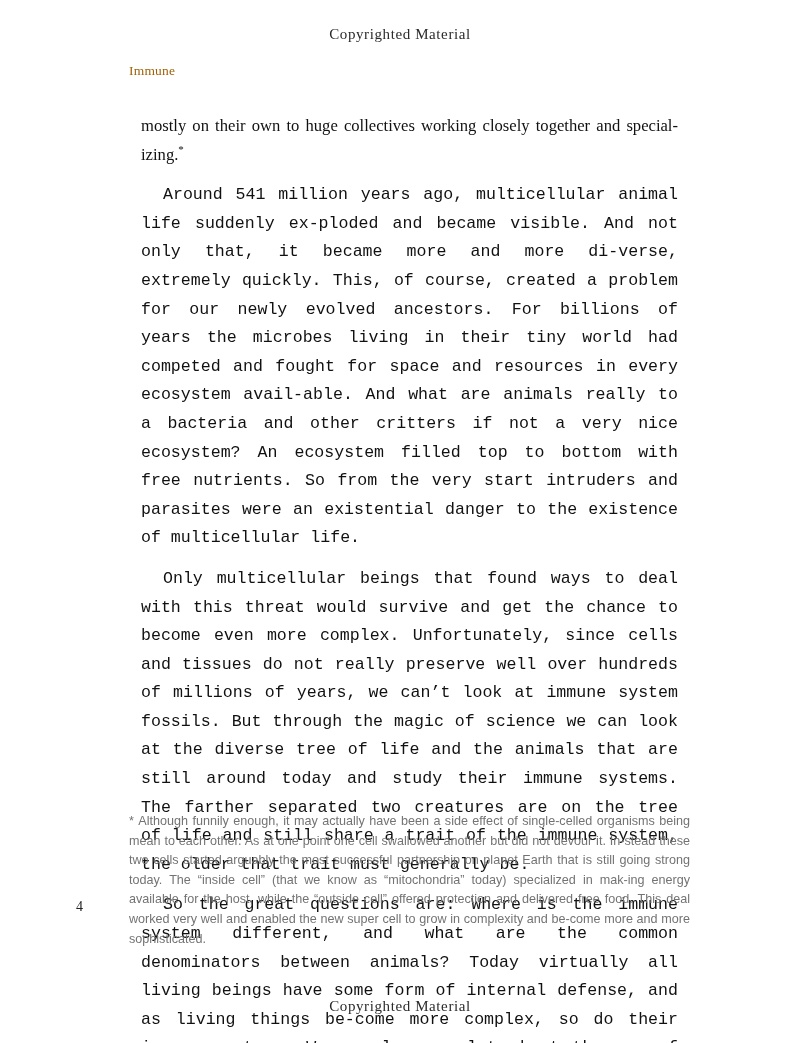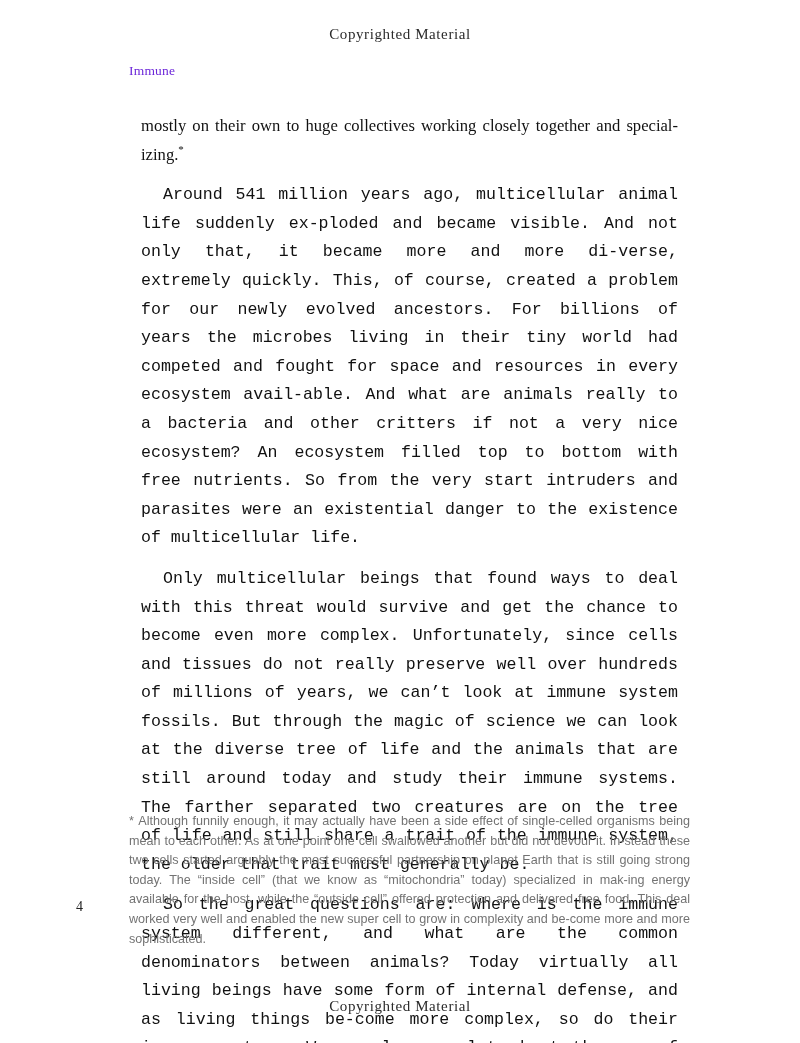--- a/index.html
+++ b/index.html
@@ -41,21 +41,21 @@
     font-size: 15px;
     letter-spacing: 0.6px;
     color: #2b2b2b;
   }
   .running-head {
     position: absolute;
     top: 63px;
     left: 129px;
     font-family: "Liberation Serif", serif;
     font-size: 13.5px;
-    color: #6d28d9;
+    color: #a16207;
     letter-spacing: 0.2px;
   }
   .body-text {
     position: absolute;
     top: 100px;
     left: 129px;
     width: 561px;
   }
   .body-text p {
     margin: 12px;

